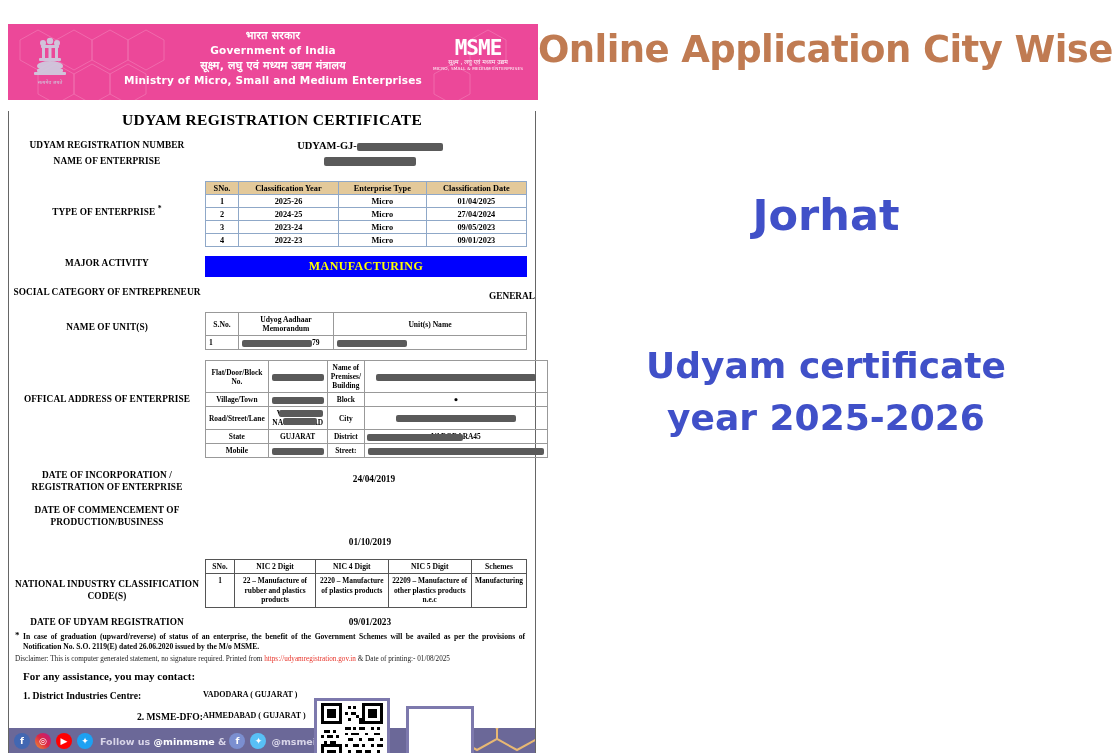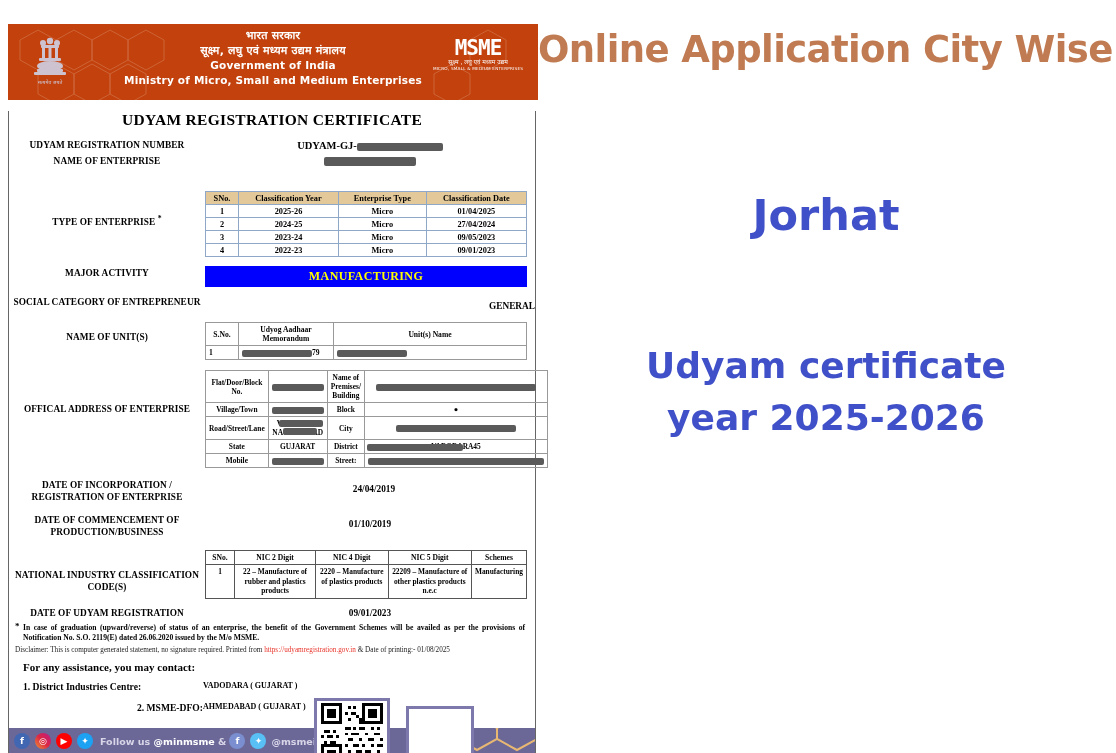--- a/index.html
+++ b/index.html
@@ -11,21 +11,21 @@
     overflow:hidden;
   }
   
   .cert-panel{
     position:absolute;left:8px;top:24px;width:530px;height:722px;
     background:#fff;
   }
   .cert-header{
     position:relative;
     width:530px;height:76px;
-    background:#c2410c;
+    background:#ec4899;
     overflow:hidden;
   }
   .hexpattern{
     position:absolute;inset:0;
     opacity:.18;
   }
   .emblem{
     position:absolute;left:14px;top:6px;width:56px;height:64px;
     display:flex;flex-direction:column;align-items:center;justify-content:center;
   }
@@ -297,22 +297,22 @@
           <ellipse cx="20" cy="30" rx="13" ry="5"></ellipse>
           <rect x="7" y="33" width="26" height="3" rx="1"></rect>
           <rect x="4" y="36" width="32" height="3" rx="1"></rect>
         </g>
         <text x="20" y="48" font-size="5" fill="#cfcde0" text-anchor="middle" font-family="DejaVu Sans, sans-serif">सत्यमेव जयते</text>
       </svg>
     </div>
 
     <div class="header-center">
       <div class="hline dev">भारत सरकार</div>
+      <div class="hline">Government of India</div>
       <div class="hline dev">सूक्ष्म, लघु एवं मध्यम उद्यम मंत्रालय</div>
-      <div class="hline">Government of India</div>
       <div class="hline">Ministry of Micro, Small and Medium Enterprises</div>
     </div>
 
     <div class="msme-logo">
       <div class="mark">MSME</div>
       <div class="sub1">सूक्ष्म , लघु एवं मध्यम उद्यम</div>
       <div class="sub2">MICRO, SMALL &amp; MEDIUM ENTERPRISES</div>
     </div>
   </div>
 
@@ -320,21 +320,21 @@
 
     <div class="cert-title">UDYAM REGISTRATION CERTIFICATE</div>
 
     <div class="row">
       <div class="lbl">UDYAM REGISTRATION NUMBER</div>
       <div class="val big">
         <span>UDYAM-GJ-</span><span class="redact r1"></span>
       </div>
     </div>
 
-    <div class="row" style="margin-bottom:22px;">
+    <div class="row" style="margin-bottom:12px;">
       <div class="lbl">NAME OF ENTERPRISE</div>
       <div class="val"><span class="redact r2"></span></div>
     </div>
 
     <div class="row">
       <div class="lbl" style="padding-top:24px;">
         <span>TYPE OF ENTERPRISE</span> <sup>*</sup>
       </div>
       <div class="val">
         <table class="t" style="width:322px;">
@@ -457,21 +457,21 @@
       </div>
     </div>
 
     <div class="row" style="margin-top:10px;gap:8px;">
       <div class="lbl">DATE OF INCORPORATION / REGISTRATION OF ENTERPRISE</div>
       <div class="val" style="padding-top:6px;">24/04/2019</div>
     </div>
 
     <div class="row" style="margin-top:10px;">
       <div class="lbl">DATE OF COMMENCEMENT OF PRODUCTION/BUSINESS</div>
-      <div class="val" style="padding-top:6px;">01/10/2019</div>
+      <div class="val" style="padding-top:6px;margin-top:28px;">01/10/2019</div>
     </div>
 
     <div class="row" style="margin-top:10px;">
       <div class="lbl" style="padding-top:22px;">NATIONAL INDUSTRY CLASSIFICATION CODE(S)</div>
       <div class="val">
         <table class="nic">
           <thead>
               <tr>
             <th style="width:22px">SNo.</th>
             <th>NIC 2 Digit</th>

